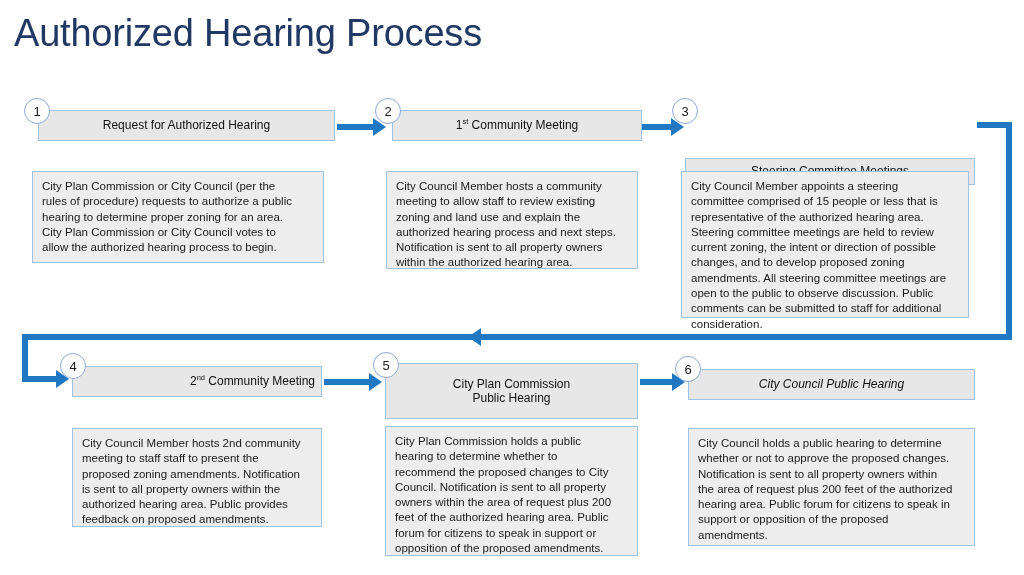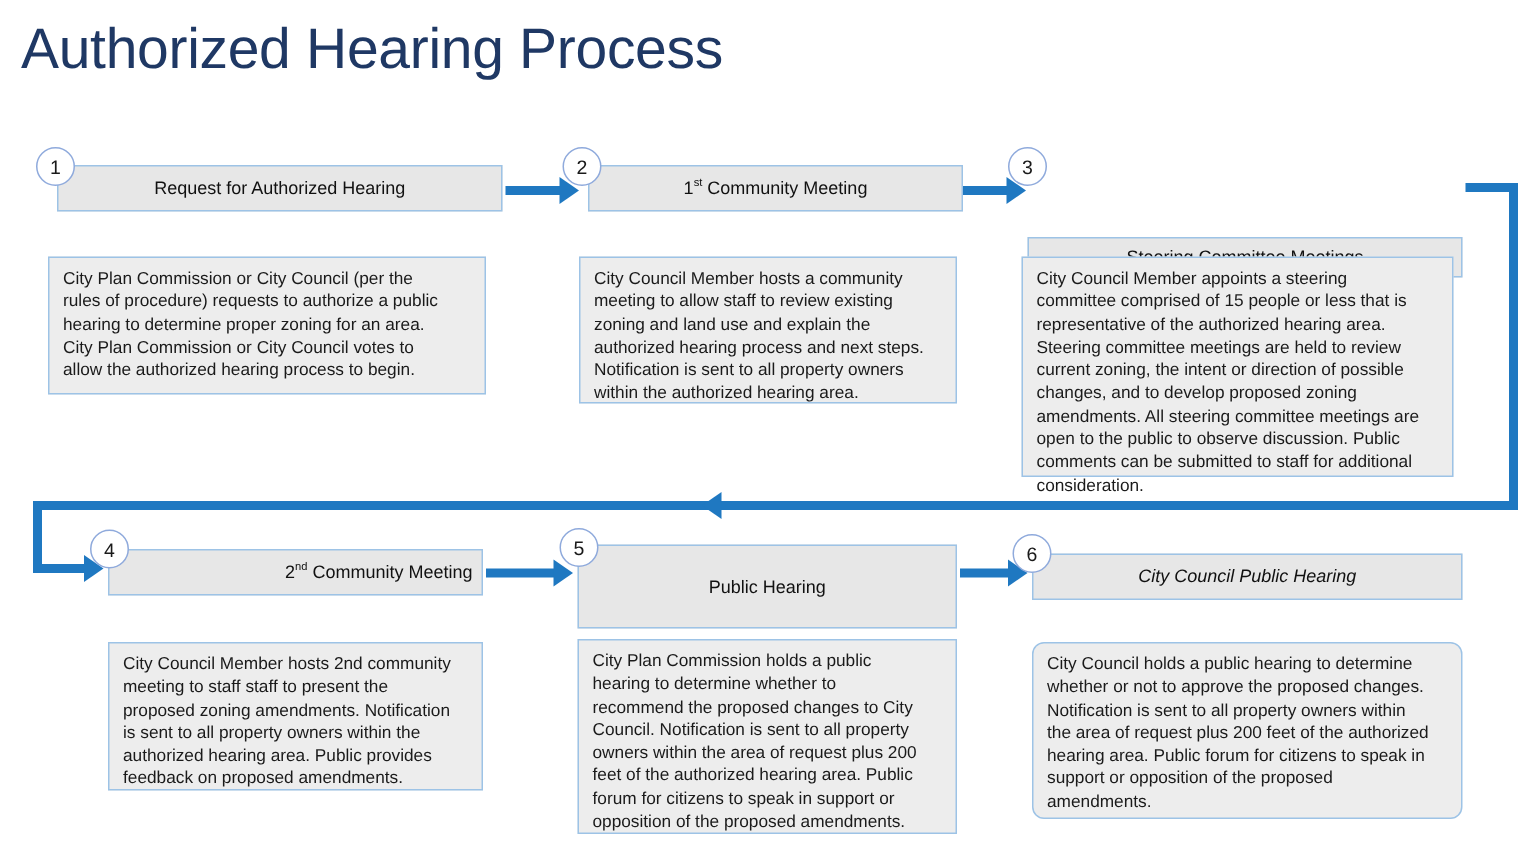--- a/index.html
+++ b/index.html
@@ -154,26 +154,27 @@
 
 <div class="step-header" style="left:72px; top:366px; width:250px; height:31px;justify-content:flex-end;">
   <span><span>2</span><span class="sup">nd</span><span> Community Meeting</span></span>
 </div>
 <div class="step-badge" style="left:60px; top:353px;">
     <span>4</span>
   </div>
 <div class="step-desc" style="left:72px; top:428px; width:250px; height:99px;">City Council Member hosts 2nd community meeting to staff staff to present the proposed zoning amendments. Notification is sent to all property owners within the authorized hearing area. Public provides feedback on proposed amendments.</div>
 
 <div class="step-header" style="left:385px; top:363px; width:253px; height:56px; flex-direction:column;">
+  <span>City Plan Commission</span>
   <span>Public Hearing</span>
 </div>
 <div class="step-badge" style="left:373px; top:352px;">
     <span>5</span>
   </div>
 <div class="step-desc" style="left:385px; top:426px; width:253px; height:130px;">City Plan Commission holds a public hearing to determine whether to recommend the proposed changes to City Council. Notification is sent to all property owners within the area of request plus 200 feet of the authorized hearing area. Public forum for citizens to speak in support or opposition of the proposed amendments.</div>
 
 <div class="step-header" style="left:688px; top:369px; width:287px; height:31px;font-style:italic;">
   <span><span>City Council Public Hearing</span></span>
 </div>
 <div class="step-badge" style="left:675px; top:356px;">
     <span>6</span>
   </div>
-<div class="step-desc" style="left:688px; top:428px; width:287px; height:118px;border-radius:8px;">City Council holds a public hearing to determine whether or not to approve the proposed changes. Notification is sent to all property owners within the area of request plus 200 feet of the authorized hearing area. Public forum for citizens to speak in support or opposition of the proposed amendments.</div>
+<div class="step-desc" style="left:688px; top:428px; width:287px; height:118px;">City Council holds a public hearing to determine whether or not to approve the proposed changes. Notification is sent to all property owners within the area of request plus 200 feet of the authorized hearing area. Public forum for citizens to speak in support or opposition of the proposed amendments.</div>
 
 </body></html>

